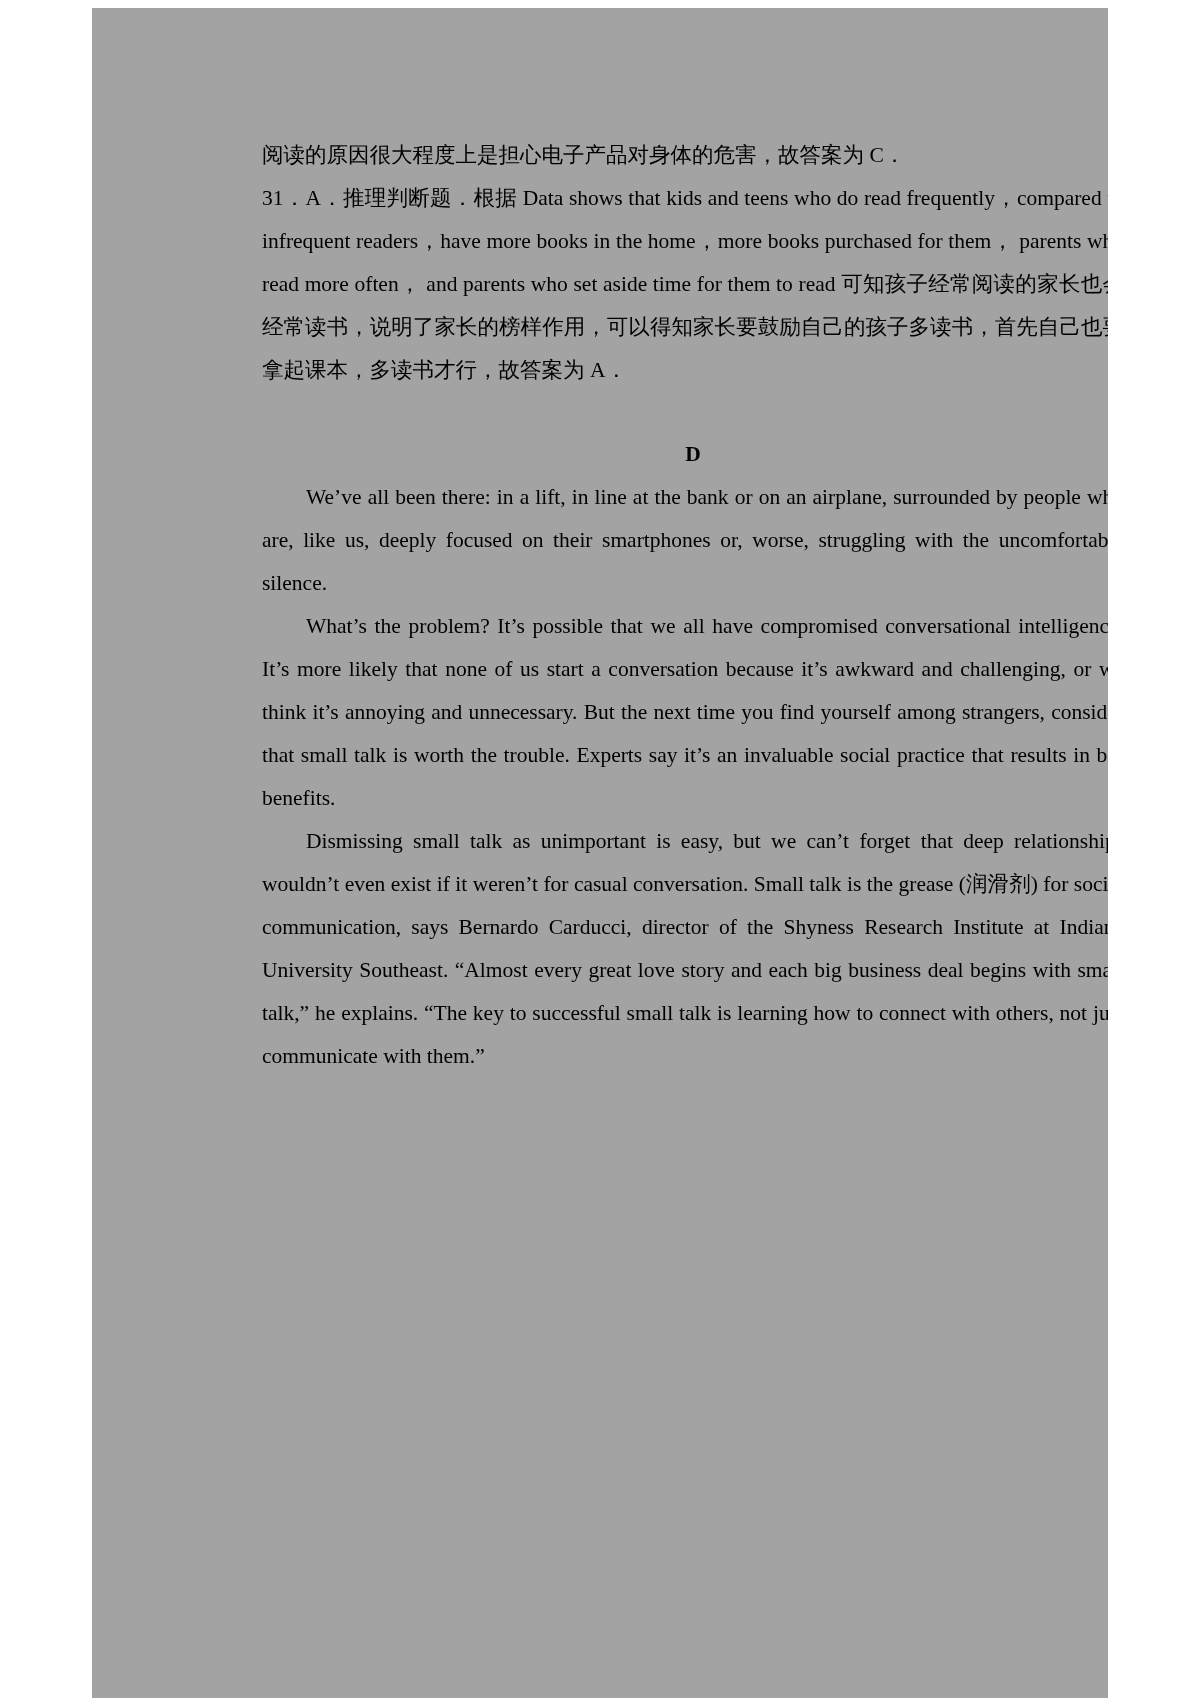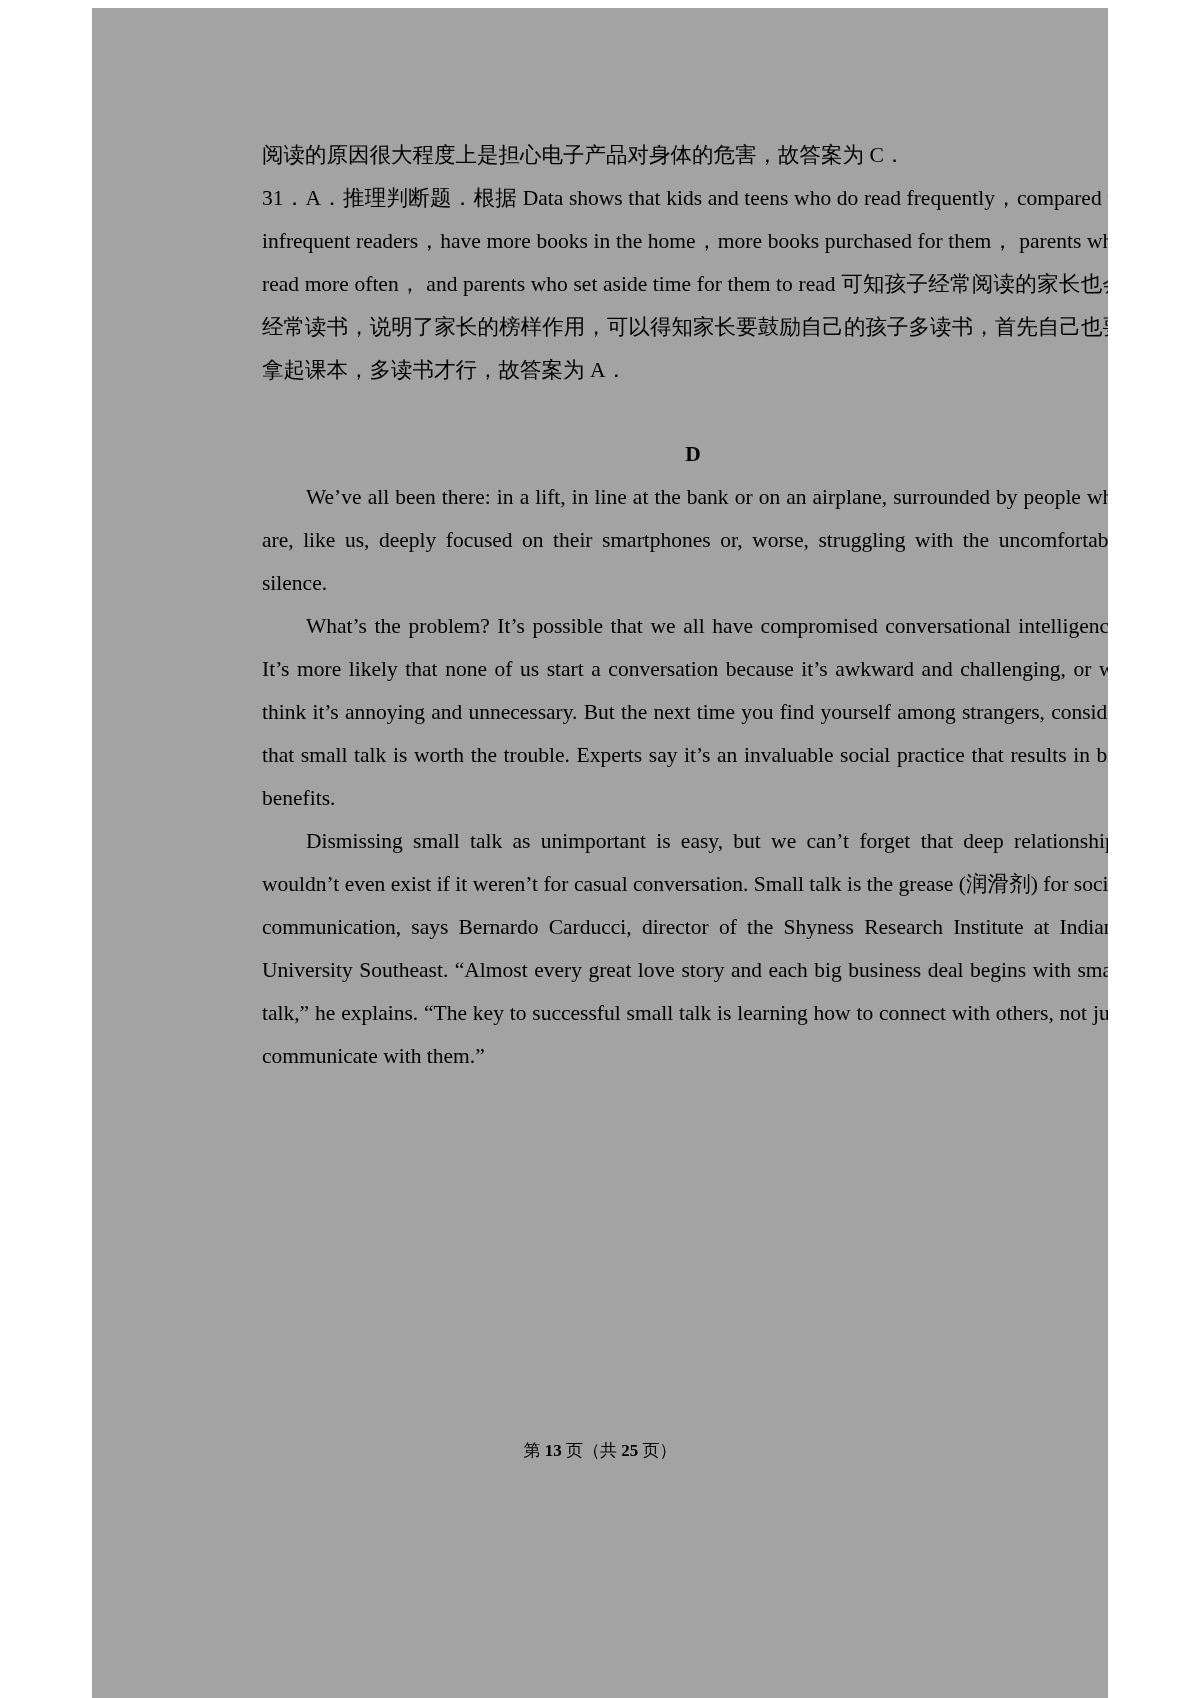--- a/index.html
+++ b/index.html
@@ -48,14 +48,13 @@
 
 <div class="page">
   <main class="content" id="paragraphs">
       <p class="para"><span>阅读的原因很大程度上是担心电子产品对身体的危害，故答案为 C．</span></p>
       <p class="para"><span>31．A．推理判断题．根据 Data shows that kids and teens who do read frequently，compared to infrequent readers，have more books in the home，more books purchased for them， parents who read more often， and parents who set aside time for them to read 可知孩子经常阅读的家长也会经常读书，说明了家长的榜样作用，可以得知家长要鼓励自己的孩子多读书，首先自己也要拿起课本，多读书才行，故答案为 A．</span></p>
       <p class="para heading"><span>D</span></p>
       <p class="para indent"><span>We’ve all been there: in a lift, in line at the bank or on an airplane, surrounded by people who are, like us, deeply focused on their smartphones or, worse, struggling with the uncomfortable silence.</span></p>
       <p class="para indent"><span>What’s the problem? It’s possible that we all have compromised conversational intelligence. It’s more likely that none of us start a conversation because it’s awkward and challenging, or we think it’s annoying and unnecessary. But the next time you find yourself among strangers, consider that small talk is worth the trouble. Experts say it’s an invaluable social practice that results in big benefits.</span></p>
       <p class="para indent"><span>Dismissing small talk as unimportant is easy, but we can’t forget that deep relationships wouldn’t even exist if it weren’t for casual conversation. Small talk is the grease (润滑剂) for social communication, says Bernardo Carducci, director of the Shyness Research Institute at Indiana University Southeast. “Almost every great love story and each big business deal begins with small talk,” he explains. “The key to successful small talk is learning how to connect with others, not just communicate with them.”</span></p>
     </main>
-  <footer class="footer" id="footer"><span>第 </span><span class="bold-num">13</span><span> 页（共 </span><span class="bold-num">25</span><span> 页）</span></footer>
 </div>
 
 </body></html>

